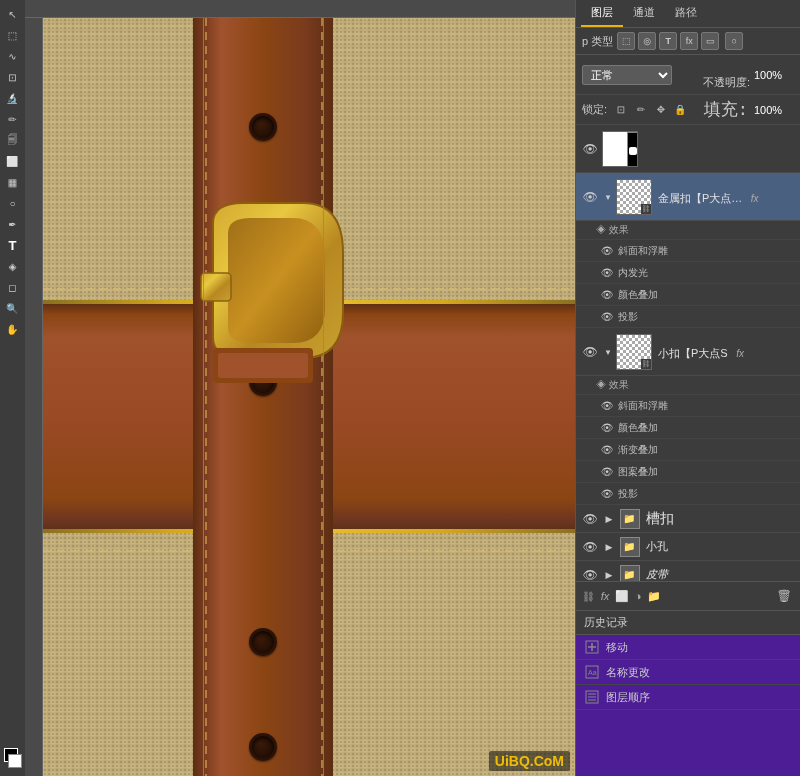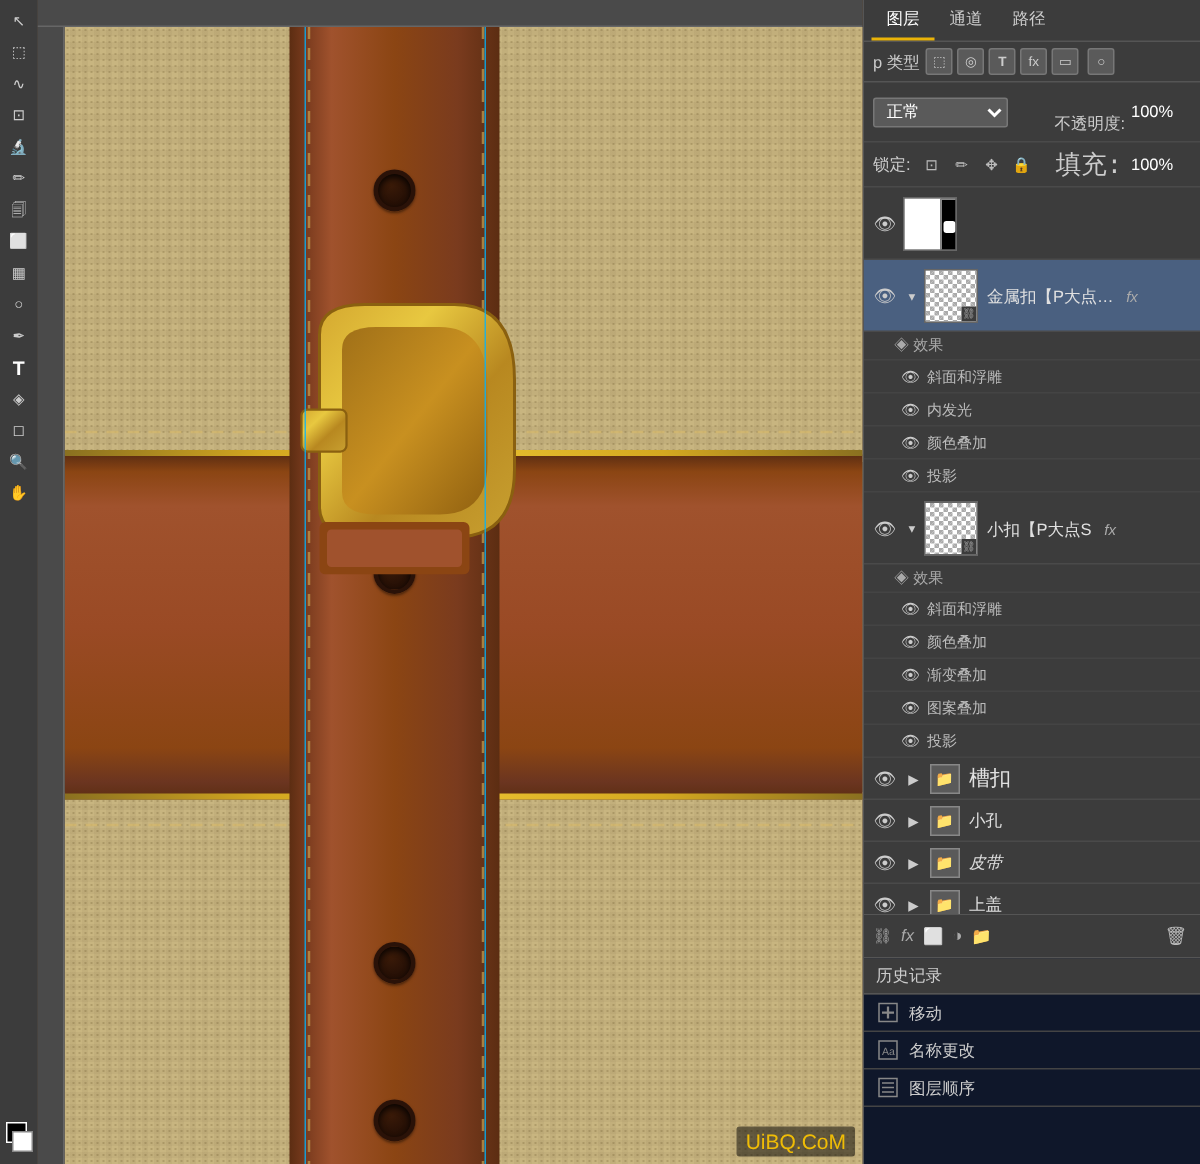--- a/index.html
+++ b/index.html
@@ -359,23 +359,23 @@
       display: flex;
       align-items: center;
       justify-content: center;
       font-size: 12px;
       color: #bbb;
       cursor: pointer;
     }
 
     
     .history-panel {
-      height: 138px;
+      height: 166px;
       border-top: 1px solid #555;
-      background: #0f172a;
+      background: #4c1d95;
       display: flex;
       flex-direction: column;
     }
 
     .history-header {
       padding: 4px 8px;
       font-size: 11px;
       color: #ccc;
       border-bottom: 1px solid #555;
       background: #3c3c3c;
@@ -409,21 +409,21 @@
       font-size: 11px;
       color: #ccc;
     }
 
     
     .watermark {
       position: absolute;
       bottom: 5px;
       right: 5px;
       font-size: 14px;
-      font-weight: normal;
+      font-weight: bold;
       color: rgba(255,200,0,0.9);
       z-index: 50;
       background: rgba(0,0,0,0.5);
       padding: 2px 6px;
       border-radius: 2px;
     }
 
     
     ::-webkit-scrollbar { width: 6px; }
     ::-webkit-scrollbar-track { background: #3c3c3c; }

